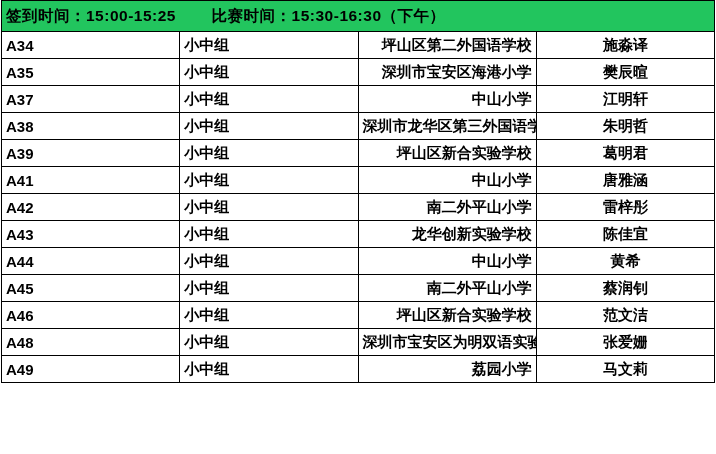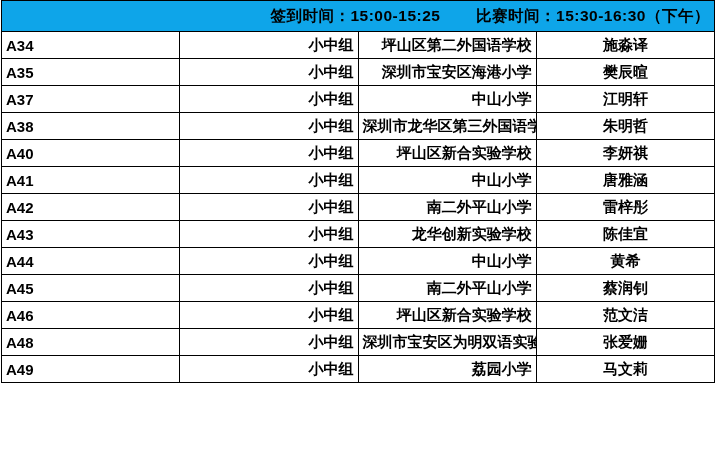--- a/index.html
+++ b/index.html
@@ -28,29 +28,29 @@
   table.grid td {
     border: 1px solid #000000;
     height: 26px;
     padding: 0 4px;
     font-size: 15px;
     color: #000000;
     white-space: nowrap;
     overflow: hidden;
   }
   tr.header-row td {
-    background: #0ea5e9;
+    background: #22c55e;
     height: 30px;
-    text-align: right;
+    text-align: left;
     font-weight: bold;
     font-size: 15.5px;
     letter-spacing: 0.5px;
   }
   .c-code { width: 88px;  font-weight: bold; font-size: 15px; }
-  .c-group{ width: 96px;  text-align: right; font-weight: bold; font-size: 15px; }
+  .c-group{ width: 96px;  text-align: left; font-weight: bold; font-size: 15px; }
   .c-school{ width: 378px; text-align: right; padding-left: 10px; font-weight: bold; }
   .c-name { width: 148px; text-align: center; font-weight: bold; margin-top: 20px; }
   .hdr-inner {
     display: inline-block;
     white-space: nowrap;
   }
   .hdr-gap { display: inline-block; width: 26px; }
 </style>
 </head>
 <body>
@@ -84,24 +84,24 @@
         <td class="c-school">中山小学</td>
         <td class="c-name">江明轩</td>
       </tr>
       <tr>
         <td class="c-code">A38</td>
         <td class="c-group">小中组</td>
         <td class="c-school">深圳市龙华区第三外国语学院</td>
         <td class="c-name">朱明哲</td>
       </tr>
       <tr>
-        <td class="c-code">A40</td>
+        <td class="c-code">A39</td>
         <td class="c-group">小中组</td>
         <td class="c-school">坪山区新合实验学校</td>
-        <td class="c-name">李妍祺</td>
+        <td class="c-name">葛明君</td>
       </tr>
       <tr>
         <td class="c-code">A41</td>
         <td class="c-group">小中组</td>
         <td class="c-school">中山小学</td>
         <td class="c-name">唐雅涵</td>
       </tr>
       <tr>
         <td class="c-code">A42</td>
         <td class="c-group">小中组</td>

